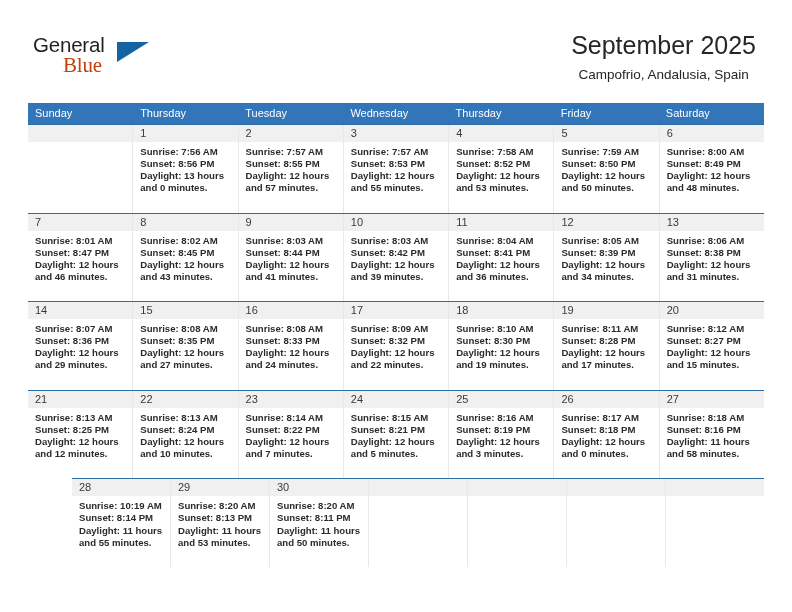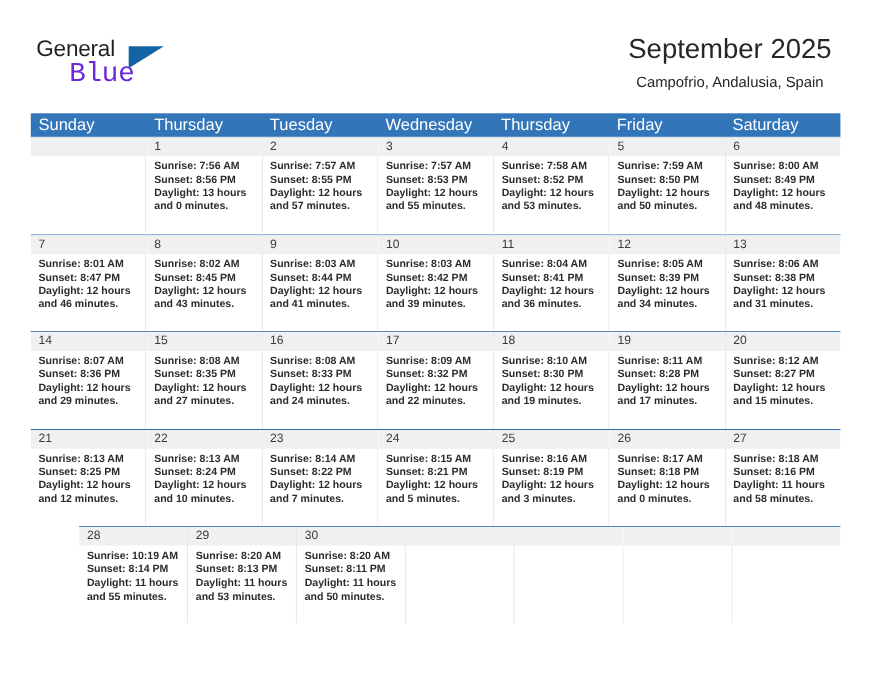--- a/index.html
+++ b/index.html
@@ -44,24 +44,24 @@
     top: 0;
     font-size: 20.5px;
     color: #231f20;
     letter-spacing: -0.2px;
     font-family: "Liberation Sans", sans-serif;
   }
   .logo-blue {
     position: absolute;
     left: 30px;
     top: 20px;
-    font-size: 25px;
-    color: #6d28d9;
+    font-size: 21px;
+    color: #c2410c;
     letter-spacing: -0.2px;
-    font-family: Liberation Mono, monospace;
+    font-family: Liberation Serif, serif;
   }
   .logo-tri {
     position: absolute;
     left: 84px;
     top: 9px;
     width: 0;
     height: 0;
     border-left: 32px solid #1464a5;
     border-bottom: 20px solid transparent;
   }
@@ -97,21 +97,21 @@
   }
 
   .dow-row {
     display: flex;
     background: #3275b8;
     height: 21px;
   }
   .dow-cell {
     flex: 1 1 0;
     color: #ffffff;
-    font-size: 15px;
+    font-size: 11px;
     line-height: 21px;
     padding-left: 7px;
     box-sizing: border-box;
     white-space: nowrap;
   }
 
   .week-row {
     display: flex;
     border-top: 1.4px solid #2e6da4;
     height: 88.6px;

